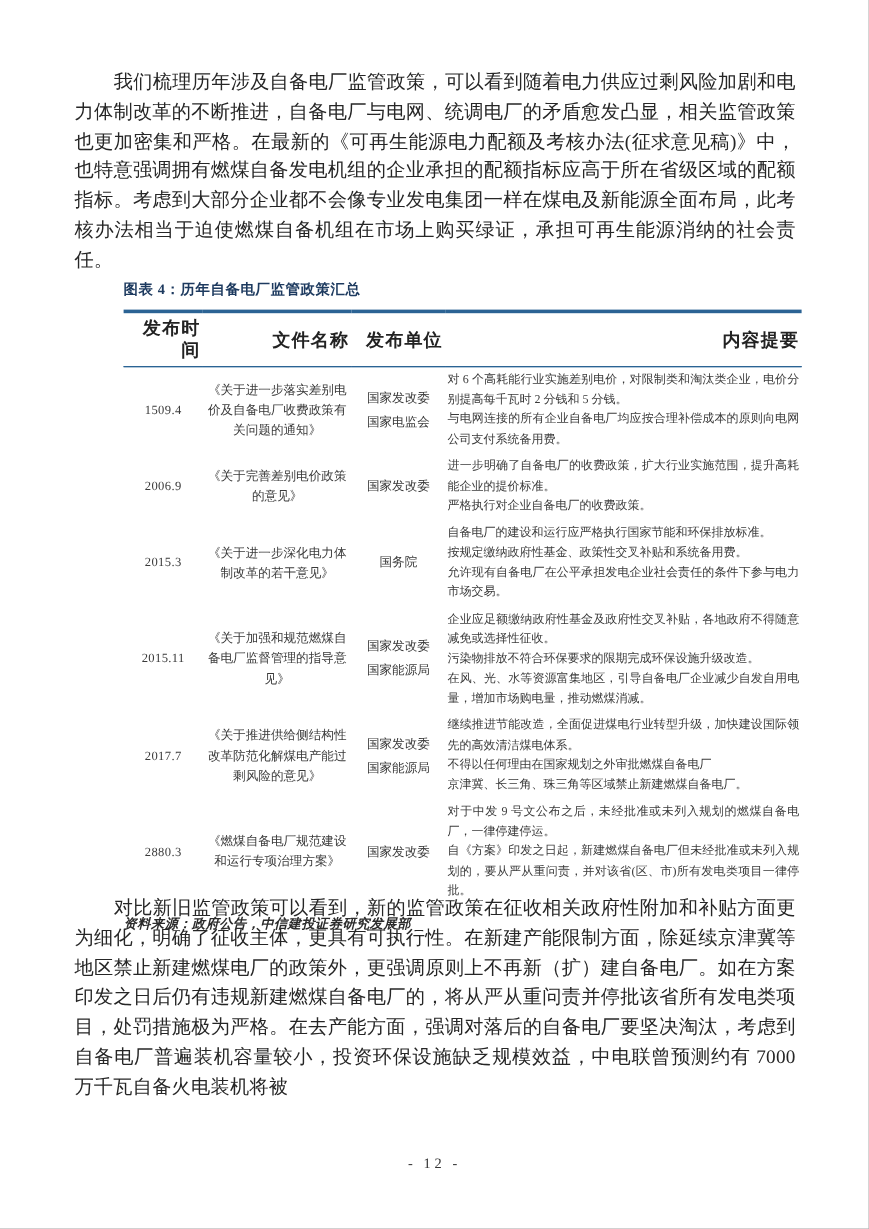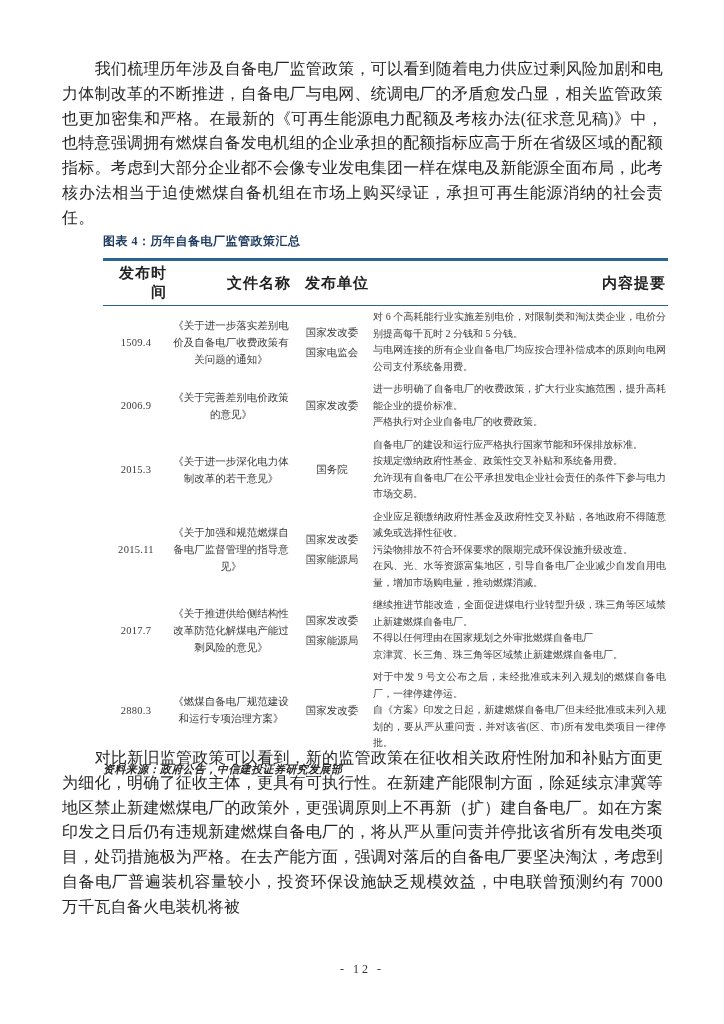--- a/index.html
+++ b/index.html
@@ -125,21 +125,21 @@
             </td>
           </tr>
           <tr>
             <td class="c-date">2017.7</td>
             <td class="c-doc">《关于推进供给侧结构性改革防范化解煤电产能过剩风险的意见》</td>
             <td class="c-org">
               <div>国家发改委</div>
               <div>国家能源局</div>
             </td>
             <td class="c-sum">
-              <div class="sum-line">继续推进节能改造，全面促进煤电行业转型升级，珠三角等区域禁止新建燃煤自备电厂。</div>
+              <div class="sum-line">继续推进节能改造，全面促进煤电行业转型升级，加快建设国际领先的高效清洁煤电体系。</div>
               <div class="sum-line">不得以任何理由在国家规划之外审批燃煤自备电厂</div>
               <div class="sum-line">京津冀、长三角、珠三角等区域禁止新建燃煤自备电厂。</div>
             </td>
           </tr>
           <tr>
             <td class="c-date">2880.3</td>
             <td class="c-doc">《燃煤自备电厂规范建设和运行专项治理方案》</td>
             <td class="c-org">
               <div>国家发改委</div>
             </td>

